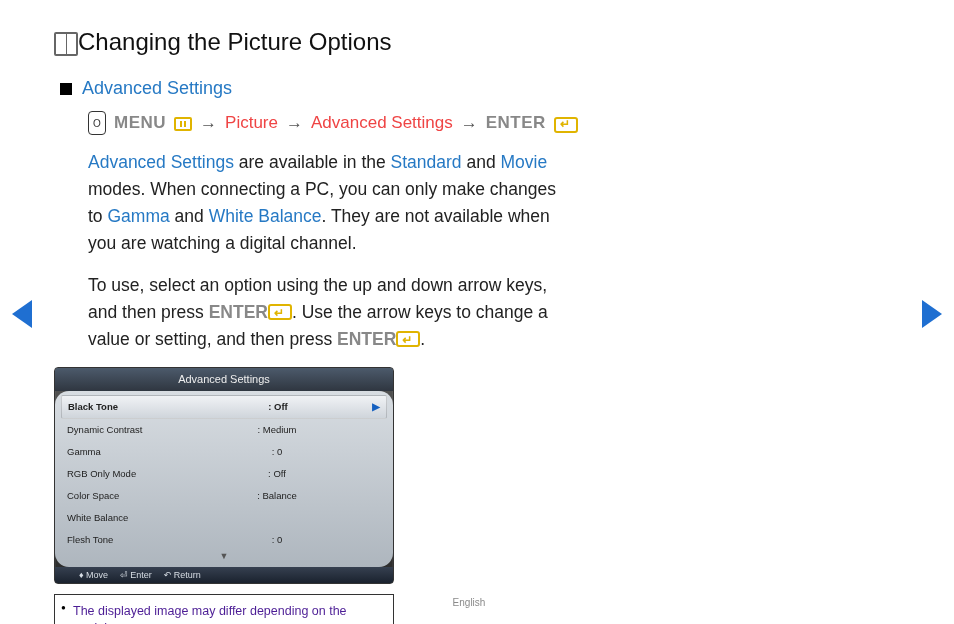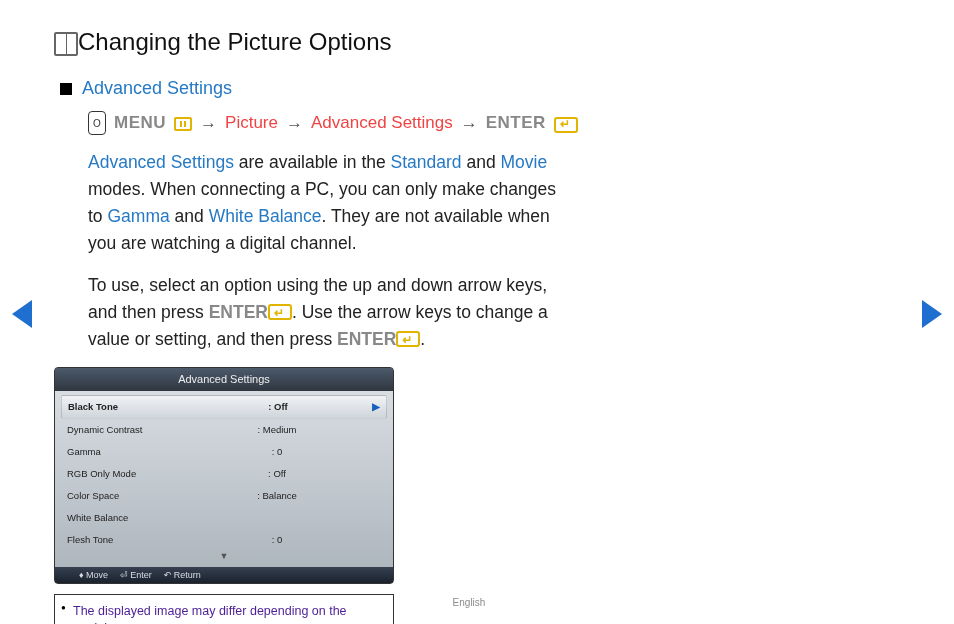--- a/index.html
+++ b/index.html
@@ -44,21 +44,21 @@
     font-size: 10px;
     color: #333;
   }
   .panel-title {
     text-align: center;
     color: #eee;
     padding: 5px 0 6px 0;
     font-size: 11px;
     background: linear-gradient(#4c5a6b, #2f3640);
   }
-  .panel-body { background: linear-gradient(#d8dde2, #aeb6be); padding: 4px 6px 2px 6px; }
+  .panel-body { background: linear-gradient(#d8dde2, #aeb6be); padding: 4px 6px 2px 6px; border-radius: 14px; }
   .panel-row { display: flex; align-items: center; height: 22px; padding: 0 6px; font-size: 9.5px; color: #222; }
   .panel-row.selected { background: linear-gradient(#f0f2f5, #cfd5db); border: 1px solid rgba(0,0,0,0.15); border-radius: 2px; height: 24px; font-weight: bold; }
   .panel-row .label { width: 180px; }
   .panel-row .value { width: 60px; text-align: center; }
   .panel-row .caret { margin-left: auto; color: #1560c0; font-size: 10px; }
   .panel-scroll { text-align: center; font-size: 9px; color: #555; padding: 0 0 4px 0; }
   .panel-footer {
     background: linear-gradient(#364050, #1a222e);
     color: #d7dde4;
     display: flex;

